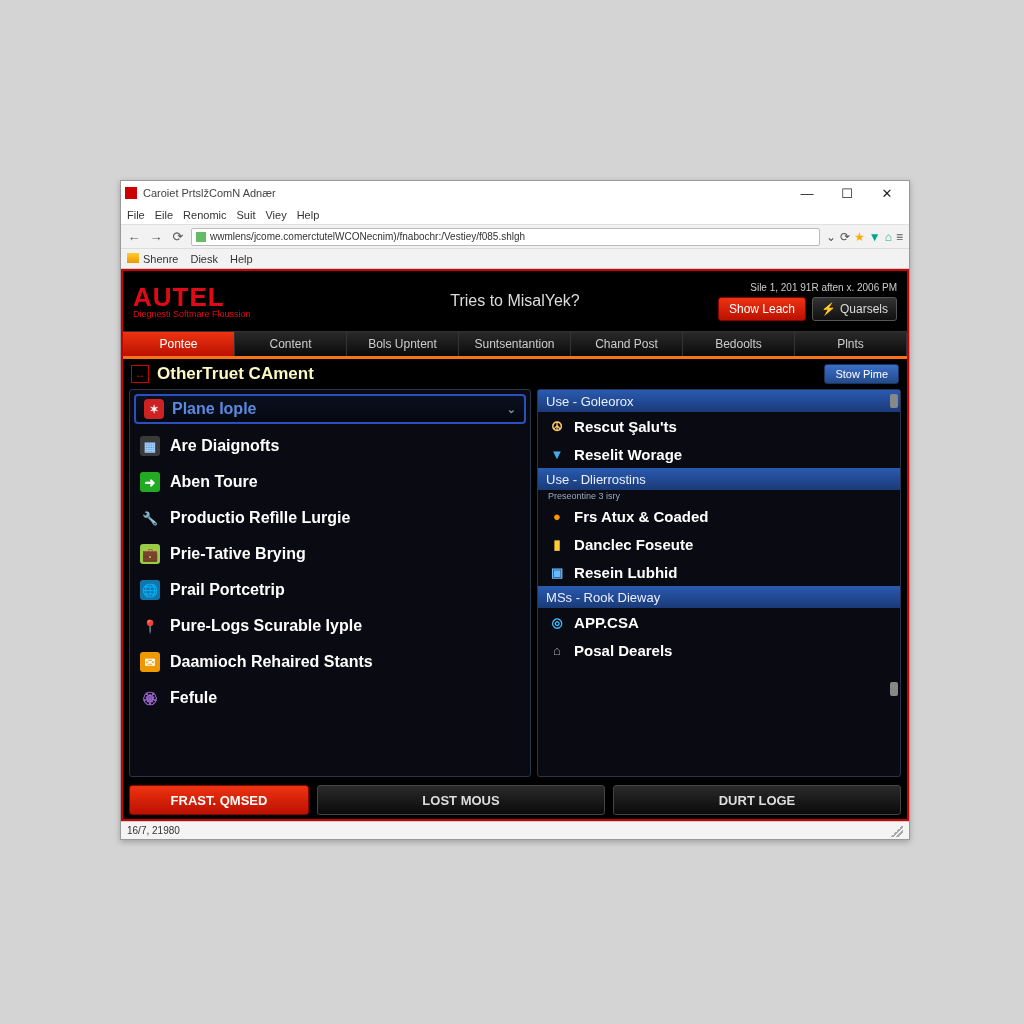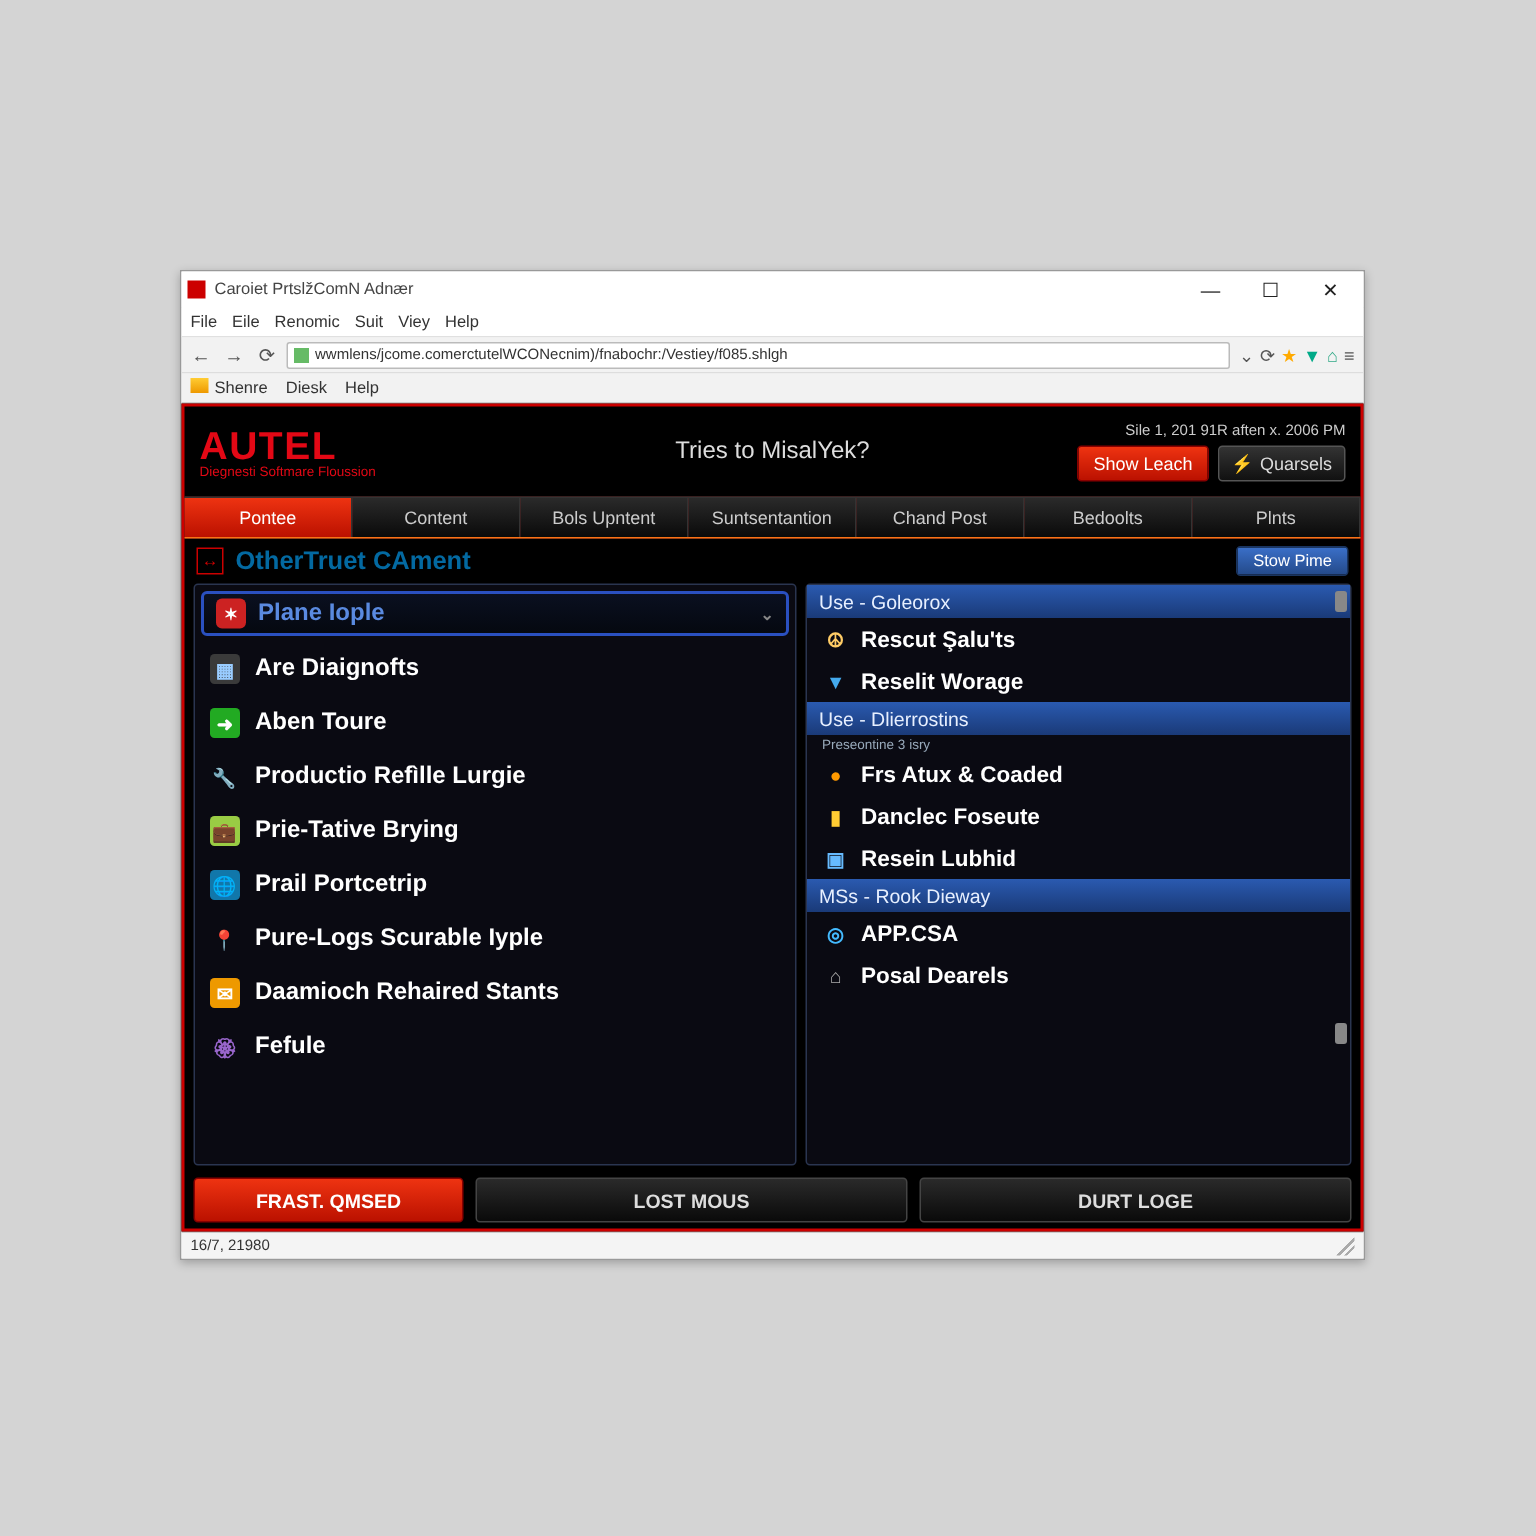--- a/index.html
+++ b/index.html
@@ -181,23 +181,23 @@
   border-radius: 3px;
   display: flex;
   align-items: center;
   gap: 4px;
 }
 .bolt { color: #fc0; }
 
 .tabs {
   height: 28px;
   display: flex;
-  background: #7f1d1d;
+  background: #0c4a6e;
   border-top: 1px solid #333;
-  border-bottom: 1px solid #f97316;
+  border-bottom: 3px solid #f97316;
 }
 .tab {
   flex: 1;
   display: flex;
   align-items: center;
   justify-content: center;
   color: #ccc;
   font-size: 12px;
   border-right: 1px solid #333;
   background: linear-gradient(#2a2a2a, #0a0a0a);
@@ -215,21 +215,21 @@
   padding: 0 8px;
   gap: 8px;
 }
 .section-title-row .st-icon {
   width: 18px; height: 18px;
   border: 1px solid #c00;
   display: flex; align-items:center; justify-content:center;
   color: #c00; font-size: 11px;
 }
 .section-title-row .st-text {
-  color: #0369a1;
+  color: #fef9c3;
   font-size: 17px;
   font-weight: 600;
   flex: 1;
 }
 .btn-blue-small {
   background: linear-gradient(#3a6fc8, #244a8a);
   border: 1px solid #1a3560;
   color: #fff;
   font-size: 11px;
   padding: 3px 10px;

